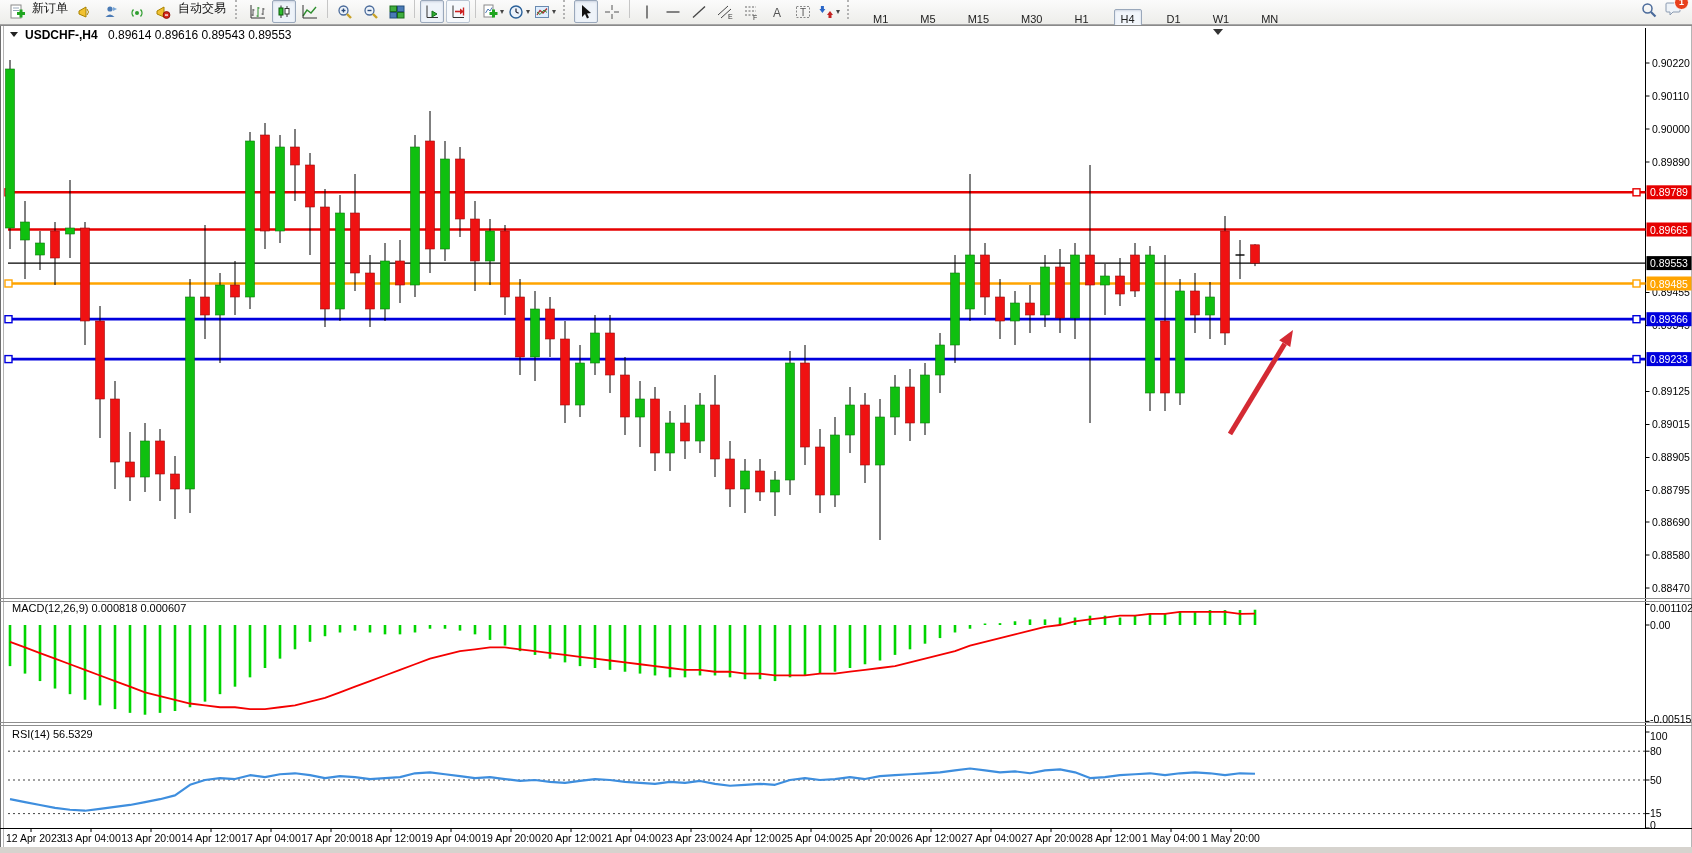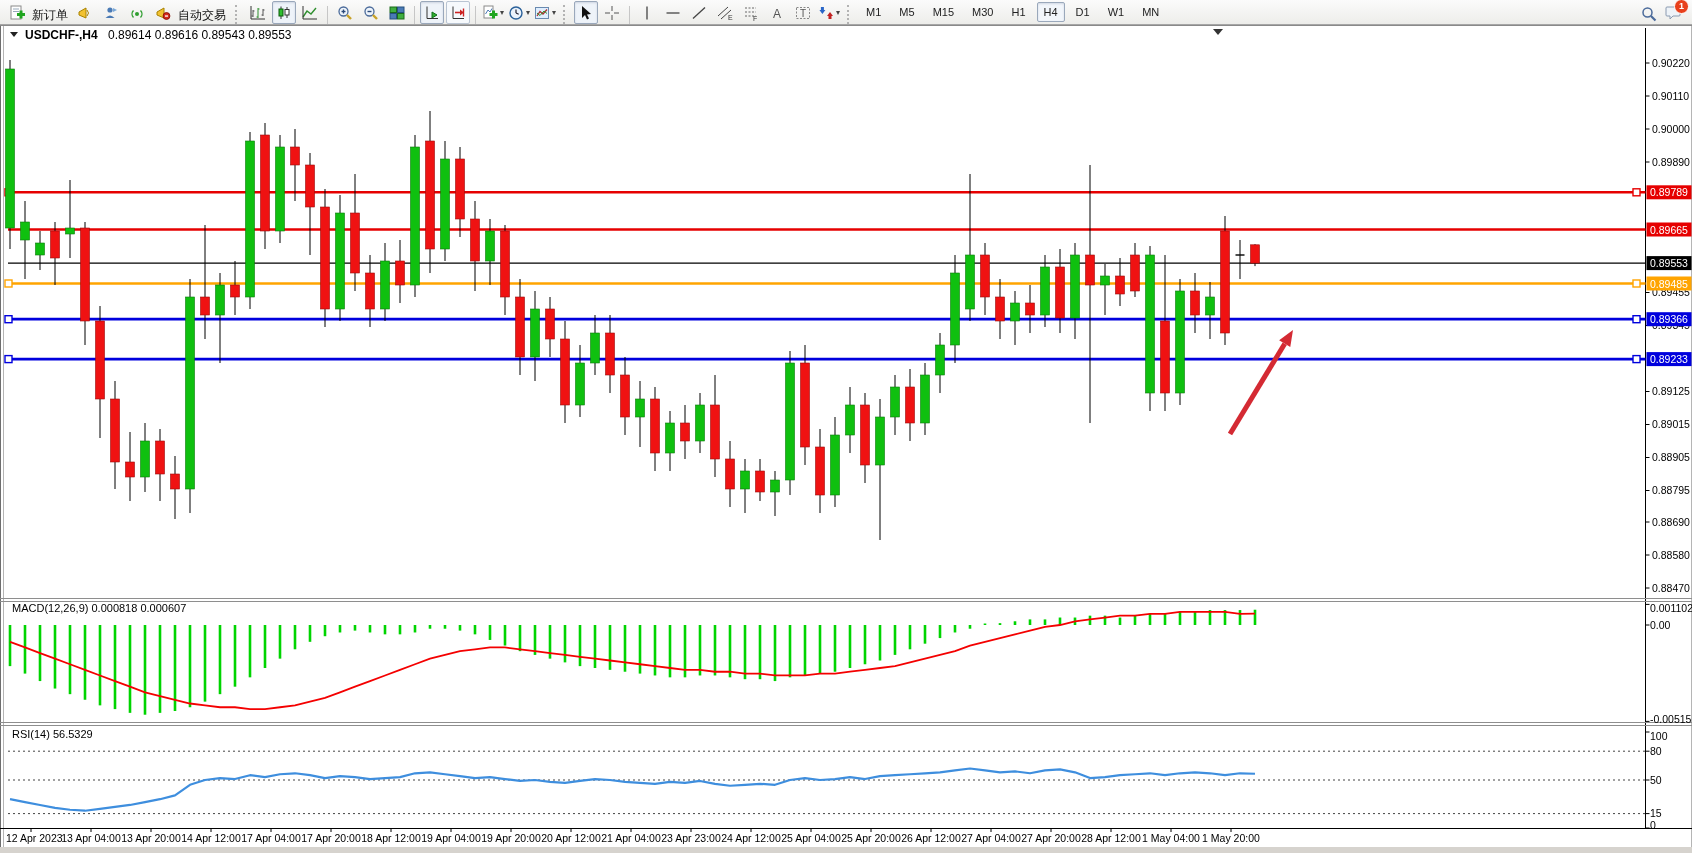--- a/index.html
+++ b/index.html
@@ -1,29 +1,29 @@
 <!DOCTYPE html>
 <html><head>
 <meta charset="utf-8">
 <style>
   html,body{margin:0;padding:0;background:#fff;}
   body{width:1692px;height:853px;overflow:hidden;font-family:"Liberation Sans",sans-serif;}
   
-  .toolbar{height:24px;display:flex;align-items:flex-end;padding:0 4px;
+  .toolbar{height:24px;display:flex;align-items:flex-start;padding:0 4px;
     background:linear-gradient(#fbfbfb,#ededea);border-bottom:1px solid #a6a6a6;position:relative;}
   .tbtn{height:21px;min-width:22px;display:flex;align-items:center;justify-content:center;
     border:1px solid transparent;border-radius:2px;margin:0 1px;cursor:default;}
   .tbtn.pressed{border-color:#9aa8bb;background:#eef3f9;box-shadow:inset 0 1px 2px rgba(60,80,120,.18);}
   .tbtn.outlined{border-color:#b9c4d2;background:#f6f9fc;}
   .tlabel{font-size:12px;color:#111;padding:0 4px 0 2px;white-space:nowrap;}
   .sep{width:1px;height:18px;background:#c6c6c6;margin:0 4px;}
   .grip{width:3px;height:19px;border-left:2px dotted #b3b3b3;margin:0 5px;}
   .caret{font-size:8px;color:#444;margin-left:2px;}
   .tf-group{display:flex;align-items:center;}
-  .tfbtn{font-size:11px;color:#222;padding:3px 6px;border:1px solid transparent;border-radius:2px;margin:2px;}
+  .tfbtn{font-size:11px;color:#222;padding:3px 6px;border:1px solid transparent;border-radius:2px;margin:9px;}
   .tfbtn.pressed{border-color:#9aa8bb;background:#f2f6fb;box-shadow:inset 0 1px 2px rgba(60,80,120,.18);}
   .tb-right{margin-left:auto;display:flex;align-items:center;padding-right:6px;gap:8px;}
   .chat-wrap{position:relative;}
   .badge{position:absolute;top:-5px;right:-7px;background:#e8401c;color:#fff;border-radius:50%;
     min-width:13px;height:13px;font-size:9px;line-height:13px;text-align:center;font-weight:bold;
     border:1px solid #fff;}
   
   .chart-window{position:relative;height:828px;}
   svg text{font-family:"Liberation Sans",sans-serif;}
 </style>

